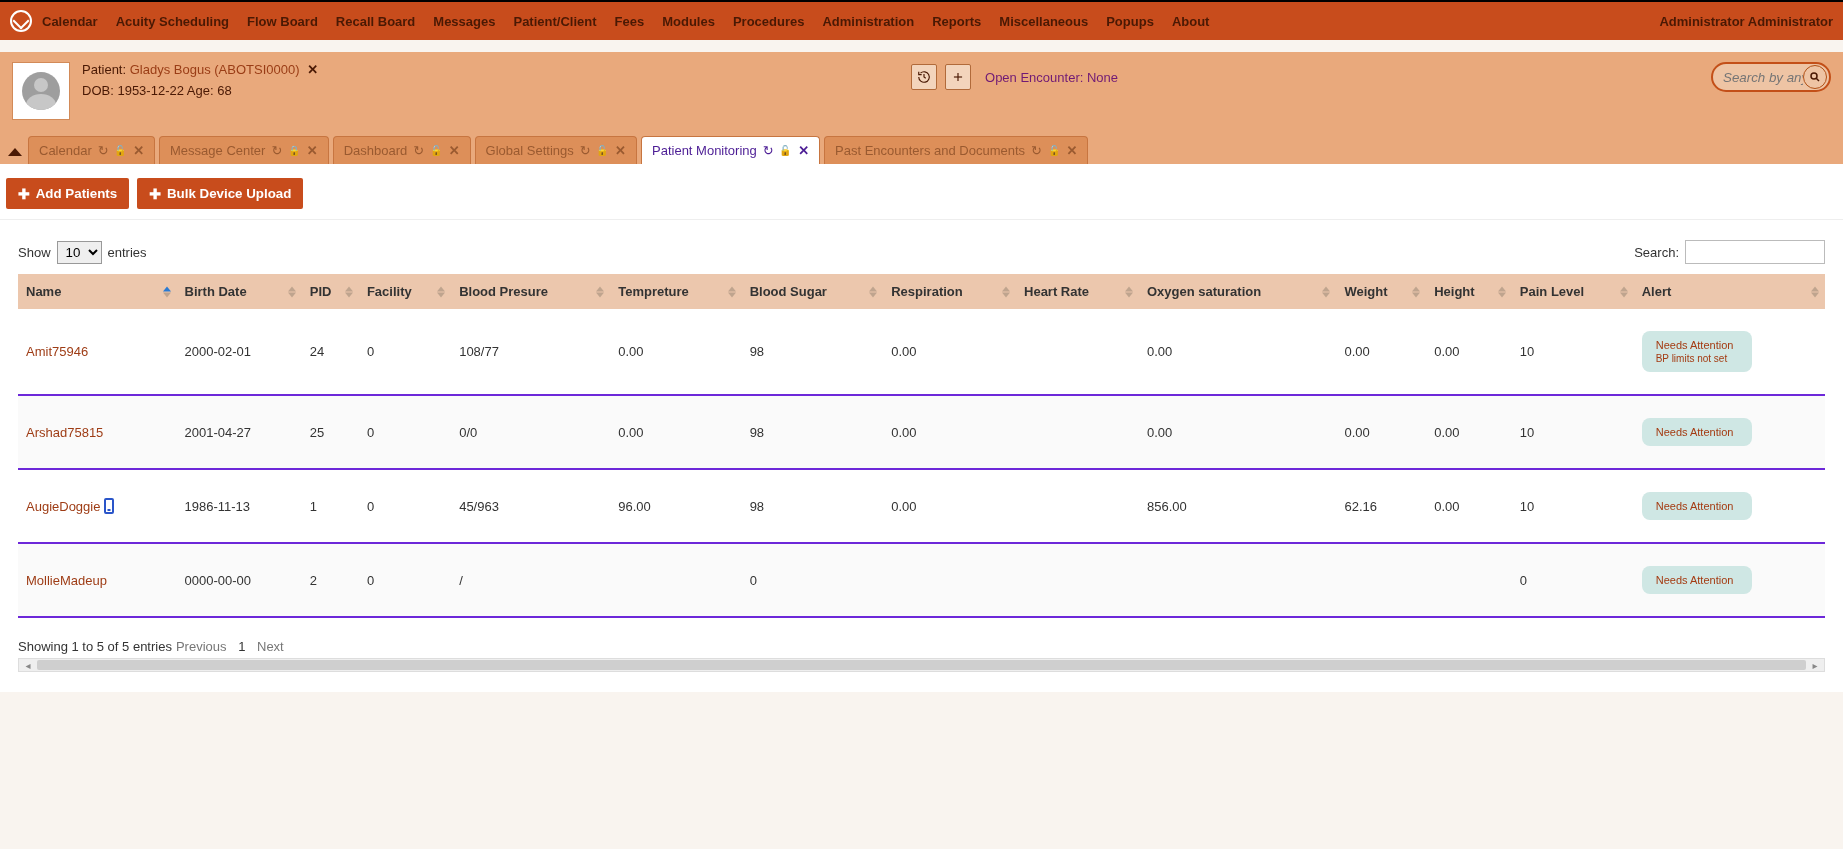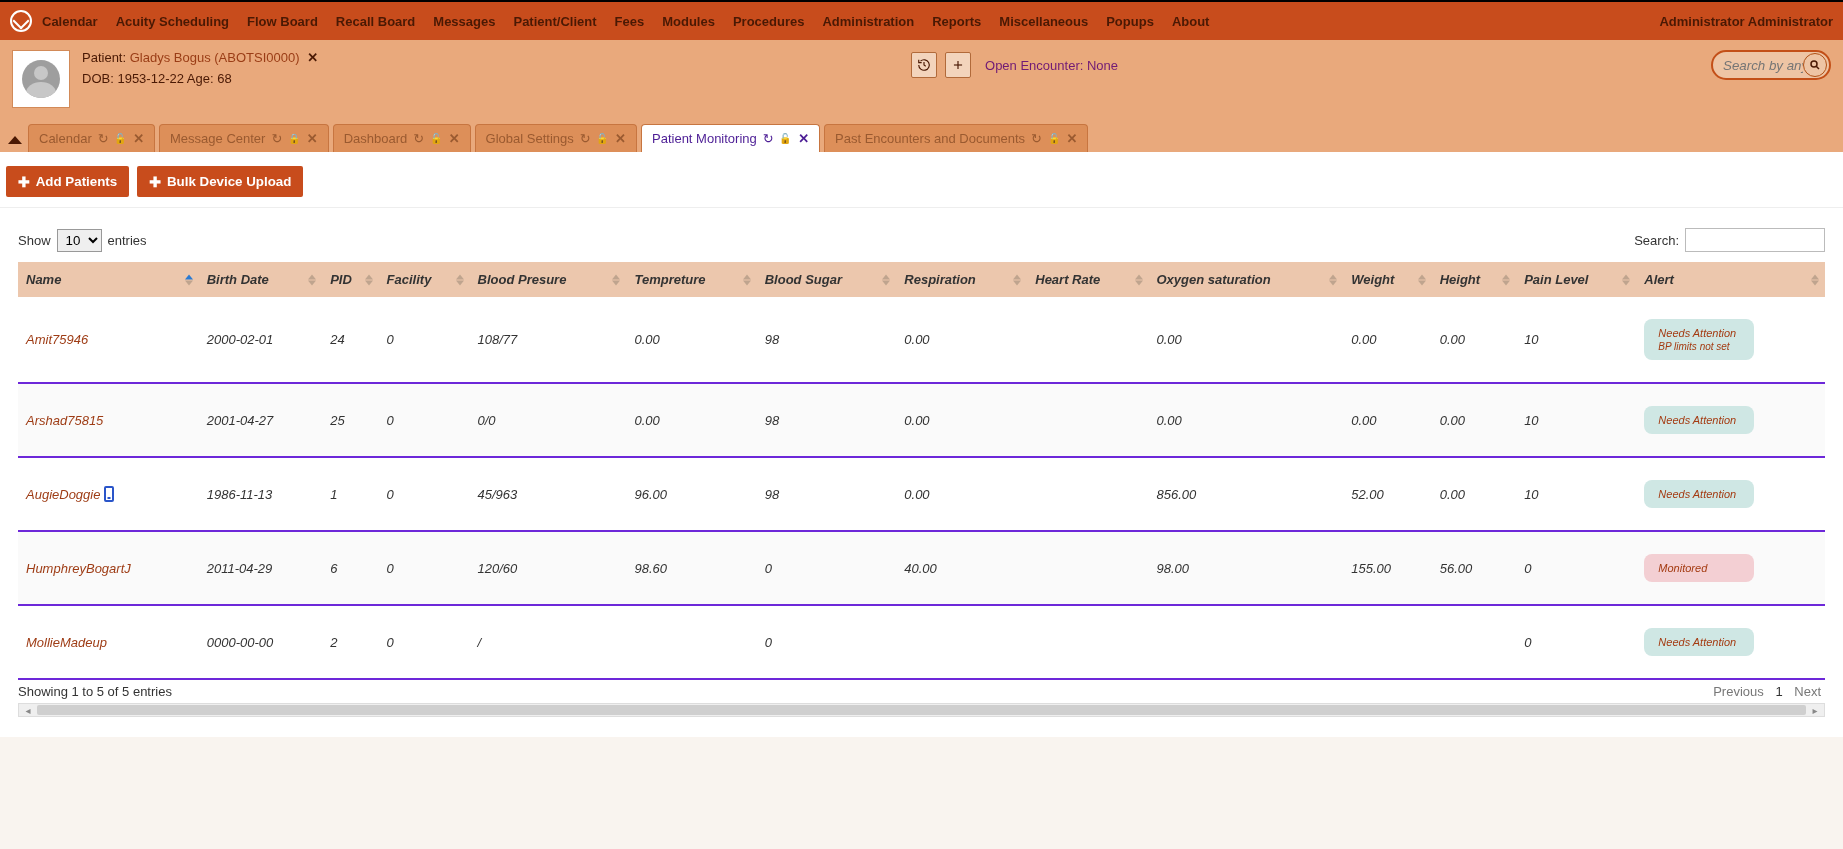--- a/index.html
+++ b/index.html
@@ -7,21 +7,21 @@
 
   
   .topnav { background:#c84c1c; border-top:2px solid #000; display:flex; align-items:center; padding:4px 10px; height:40px; }
   .topnav .logo { width:22px; height:22px; border:2px solid #fff; border-radius:50%; display:inline-block; position:relative; margin-right:10px; }
   .topnav .logo:before { content:""; position:absolute; left:48%; top:48%; width:10px; height:10px; border:2px solid #fff; border-top:none; border-right:none; transform:translate(-50%,-50%) rotate(-45deg); }
   .topnav .menu { display:flex; gap:18px; flex:1; }
   .topnav .menu span { color:#4a1904; font-weight:bold; cursor:pointer; }
   .topnav .user { color:#4a1904; font-weight:bold; }
 
   
-  .pt-header { background:#e9a97c; padding:10px 12px; display:flex; align-items:flex-start; }
+  .pt-header { background:#e9a97c; padding:10px 12px; display:flex; align-items:flex-start;margin-top:12px; }
   .avatar { width:58px; height:58px; background:#fff; border:1px solid #d28a58; display:flex; align-items:center; justify-content:center; margin-right:12px; }
   .avatar .silhouette { width:38px; height:38px; border-radius:50%; background:#9e9e9e; position:relative; overflow:hidden; }
   .avatar .silhouette:before { content:""; position:absolute; top:6px; left:50%; transform:translateX(-50%); width:14px; height:14px; background:#c7c7c7; border-radius:50%; }
   .avatar .silhouette:after { content:""; position:absolute; bottom:-6px; left:50%; transform:translateX(-50%); width:30px; height:22px; background:#c7c7c7; border-radius:50% 50% 0 0; }
   .pt-info { flex:0 0 auto; color:#4a1904; }
   .pt-info .row1 { margin-bottom:6px; }
   .pt-info .row1 .label { color:#4a1904; }
   .pt-info .row1 .name { color:#9a3d16; cursor:pointer; }
   .pt-info .row1 .clr { color:#4a1904; margin-left:4px; cursor:pointer; font-weight:bold; }
   .pt-center { flex:1; display:flex; justify-content:center; align-items:flex-start; gap:8px; padding-top:2px; }
@@ -48,41 +48,41 @@
 
   
   .table-wrap { background:#fff; padding:10px 18px 20px 18px; }
   .tbl-top { display:flex; align-items:center; justify-content:space-between; margin:10px 0; color:#333;gap:8px; }
   .tbl-top .left { display:flex; align-items:center; gap:6px; }
   .tbl-top select { border:1px solid #999; padding:2px 4px; }
   .tbl-top .right { display:flex; align-items:center; gap:6px; }
   .tbl-top .right input { border:1px solid #bbb; height:24px; width:140px; padding:2px 6px; }
 
   
-  table.data { width:100%; border-collapse:collapse;font-style:italic; }
+  table.data { width:100%; border-collapse:collapse; }
   table.data thead th { background:#ecc7ad; color:#333; font-weight:bold; text-align:left; padding:10px 8px; position:relative; white-space:nowrap; }
   table.data thead th .sort { position:absolute; right:6px; top:50%; transform:translateY(-50%); display:flex; flex-direction:column; gap:1px; }
   table.data thead th .sort .up,
   table.data thead th .sort .down { width:0; height:0; border-left:4px solid transparent; border-right:4px solid transparent; }
   table.data thead th .sort .up { border-bottom:5px solid #bfa48e; }
   table.data thead th .sort .down { border-top:5px solid #bfa48e; }
   table.data thead th.sorted-asc .sort .up { border-bottom-color:#2a7ad2; }
   table.data tbody tr { border-bottom:2px solid #6d28d9; }
   table.data tbody tr:nth-child(even) { background:#fafafa; }
   table.data tbody td { padding:22px 8px; color:#333; vertical-align:middle; white-space:nowrap; }
   table.data tbody td.nm { color:#9e3c15; cursor:pointer; }
   .mobile-icon { display:inline-block; width:10px; height:16px; border:2px solid #2a55c9; border-radius:2px; position:relative; margin-left:4px; vertical-align:text-bottom; }
   .mobile-icon:after { content:""; position:absolute; bottom:1px; left:50%; transform:translateX(-50%); width:3px; height:2px; background:#2a55c9; }
   .badge { display:inline-block; padding:8px 14px; border-radius:8px; font-size:11px; color:#a43b12; text-align:left; min-width:110px; }
   .badge.needs { background:#cfe7e4; }
   .badge.mon { background:#f3cfd3; }
   .badge .sub { display:block; font-size:10px; margin-top:2px; }
 
   
-  .tbl-foot { display:flex; align-items:center; justify-content:space-between; margin-top:4px; color:#333; }
+  .tbl-foot { display:flex; align-items:center; margin-top:21px; color:#333; }
   .pager span { color:#777; margin:0 4px; cursor:pointer; }
   .pager .cur { color:#333; }
 
   .hscroll { height:14px; background:#efefef; border:1px solid #ddd; margin-top:4px; position:relative; }
   .hscroll .thumb { position:absolute; left:18px; top:1px; height:10px; right:18px; background:#cfcfcf; border-radius:2px; }
   .hscroll .arr { position:absolute; top:0; width:16px; height:12px; display:flex; align-items:center; justify-content:center; color:#888; font-size:10px; cursor:pointer; }
   .hscroll .la { left:1px; }
   .hscroll .ra { right:1px; }
 
   .icn-refresh:before { content:"\21BB"; }
@@ -325,40 +325,24 @@
           <td class="nm"><span>AugieDoggie</span><span class="mobile-icon"></span></td>
           <td>1986-11-13</td>
           <td>1</td>
           <td>0</td>
           <td>45/963</td>
           <td>96.00</td>
           <td>98</td>
           <td>0.00</td>
           <td></td>
           <td>856.00</td>
-          <td>52.00</td>
+          <td>62.16</td>
           <td>0.00</td>
           <td>10</td>
           <td><span class="badge needs">Needs Attention</span></td>
-        </tr>
-        <tr>
-          <td class="nm"><span>HumphreyBogartJ</span></td>
-          <td>2011-04-29</td>
-          <td>6</td>
-          <td>0</td>
-          <td>120/60</td>
-          <td>98.60</td>
-          <td>0</td>
-          <td>40.00</td>
-          <td></td>
-          <td>98.00</td>
-          <td>155.00</td>
-          <td>56.00</td>
-          <td>0</td>
-          <td><span class="badge mon">Monitored</span></td>
         </tr>
         <tr>
           <td class="nm"><span>MollieMadeup</span></td>
           <td>0000-00-00</td>
           <td>2</td>
           <td>0</td>
           <td>/</td>
           <td></td>
           <td>0</td>
           <td></td>

